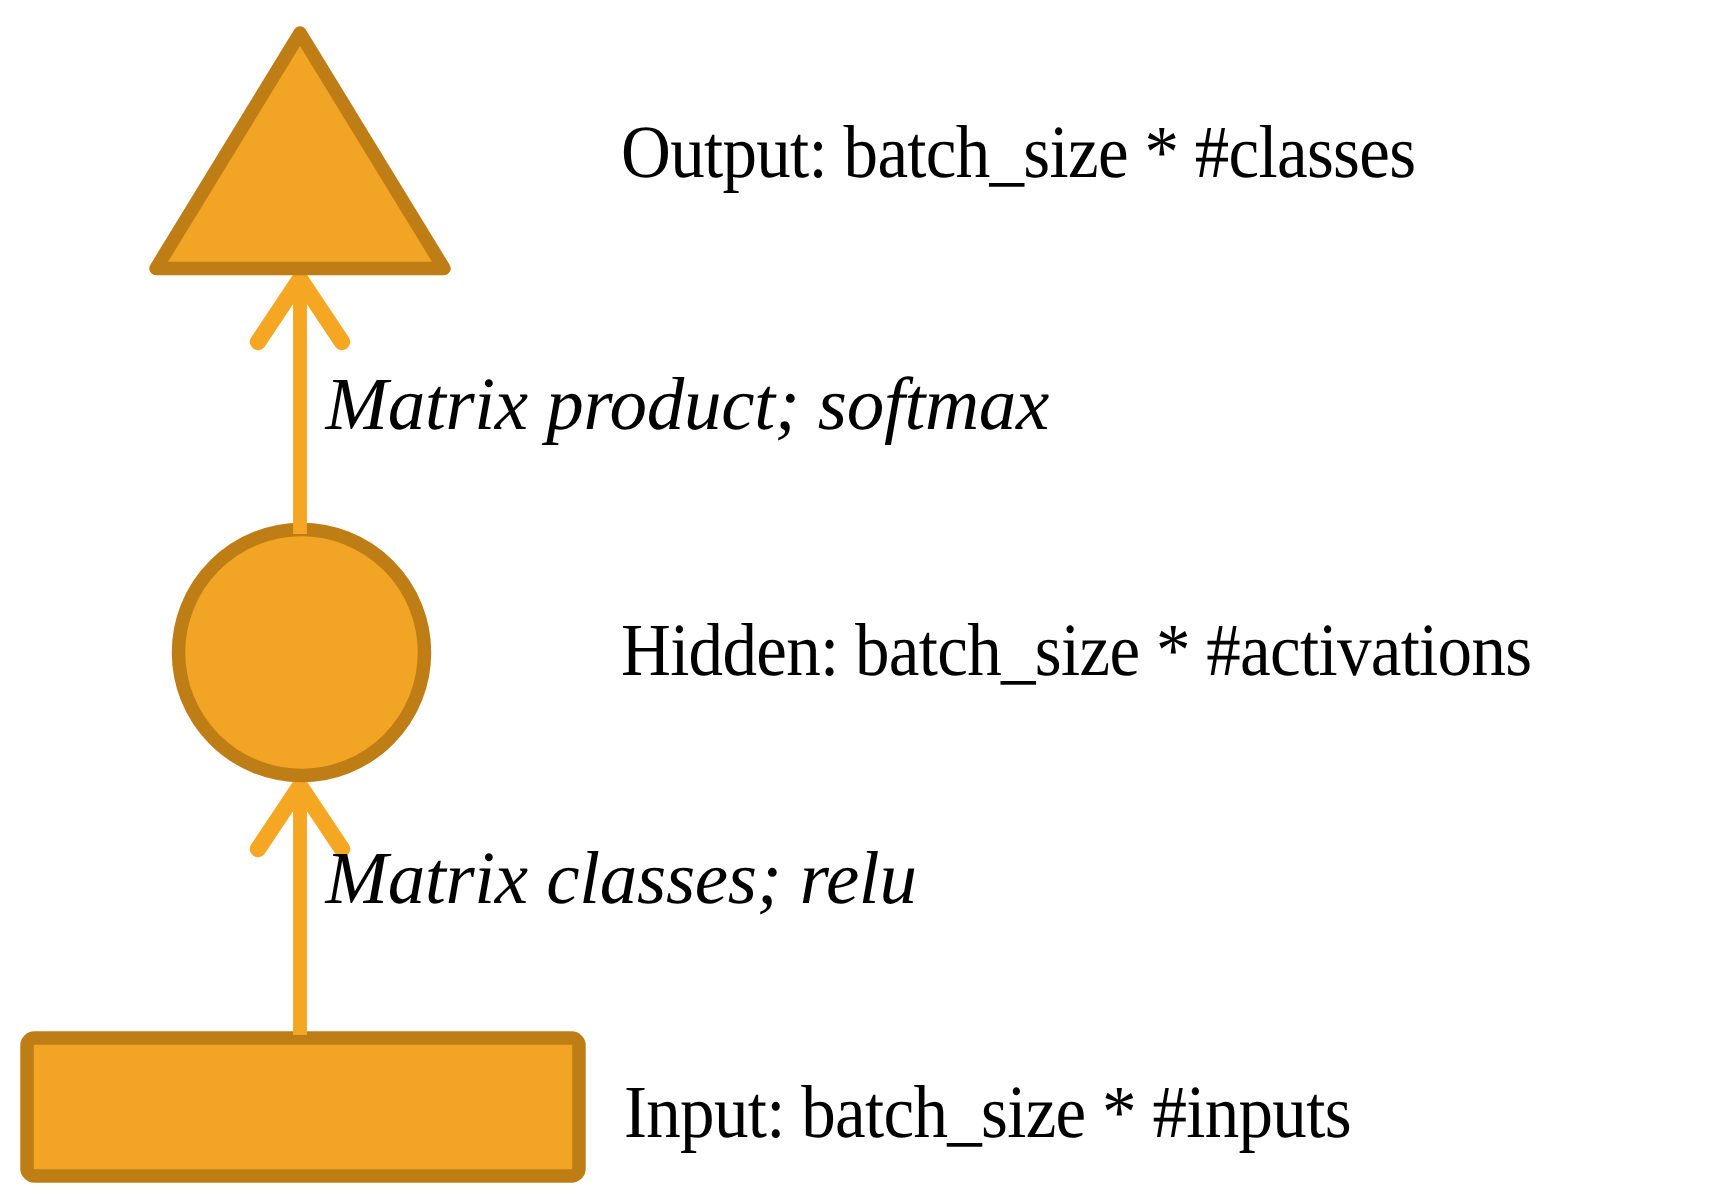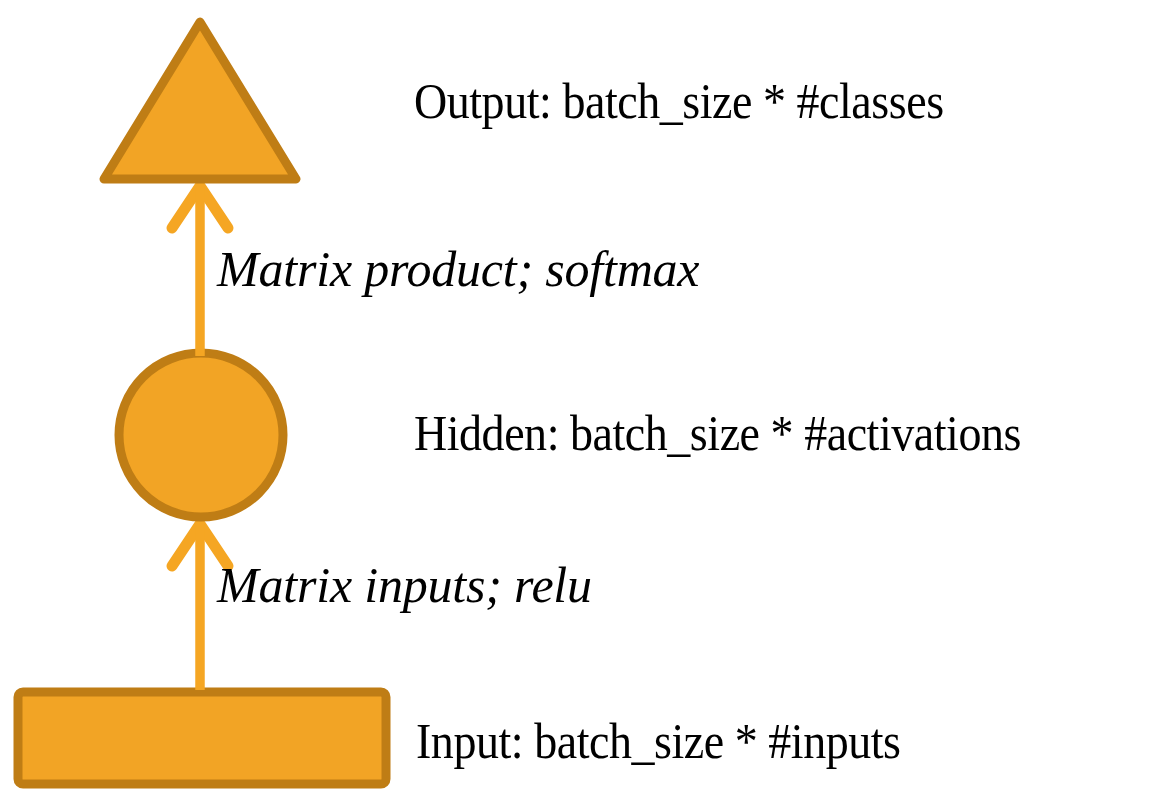--- a/index.html
+++ b/index.html
@@ -81,17 +81,17 @@
 
     <polygon points="200,22 296,179 104,179" fill="#F2A425" stroke="#BF7D15" stroke-width="9" stroke-linejoin="round"></polygon>
   </svg>
 
   <div class="layer-label" id="label-output">Output: batch_size * #classes</div>
 
   <div class="edge-label" id="label-edge-top">Matrix product; softmax</div>
 
   <div class="layer-label" id="label-hidden">Hidden: batch_size * #activations</div>
 
-  <div class="edge-label" id="label-edge-bottom">Matrix inputs; relu</div>
+  <div class="edge-label" id="label-edge-bottom">Matrix classes; relu</div>
 
   <div class="layer-label" id="label-input">Input: batch_size * #inputs</div>
 
 </div>
 
 </body></html>

